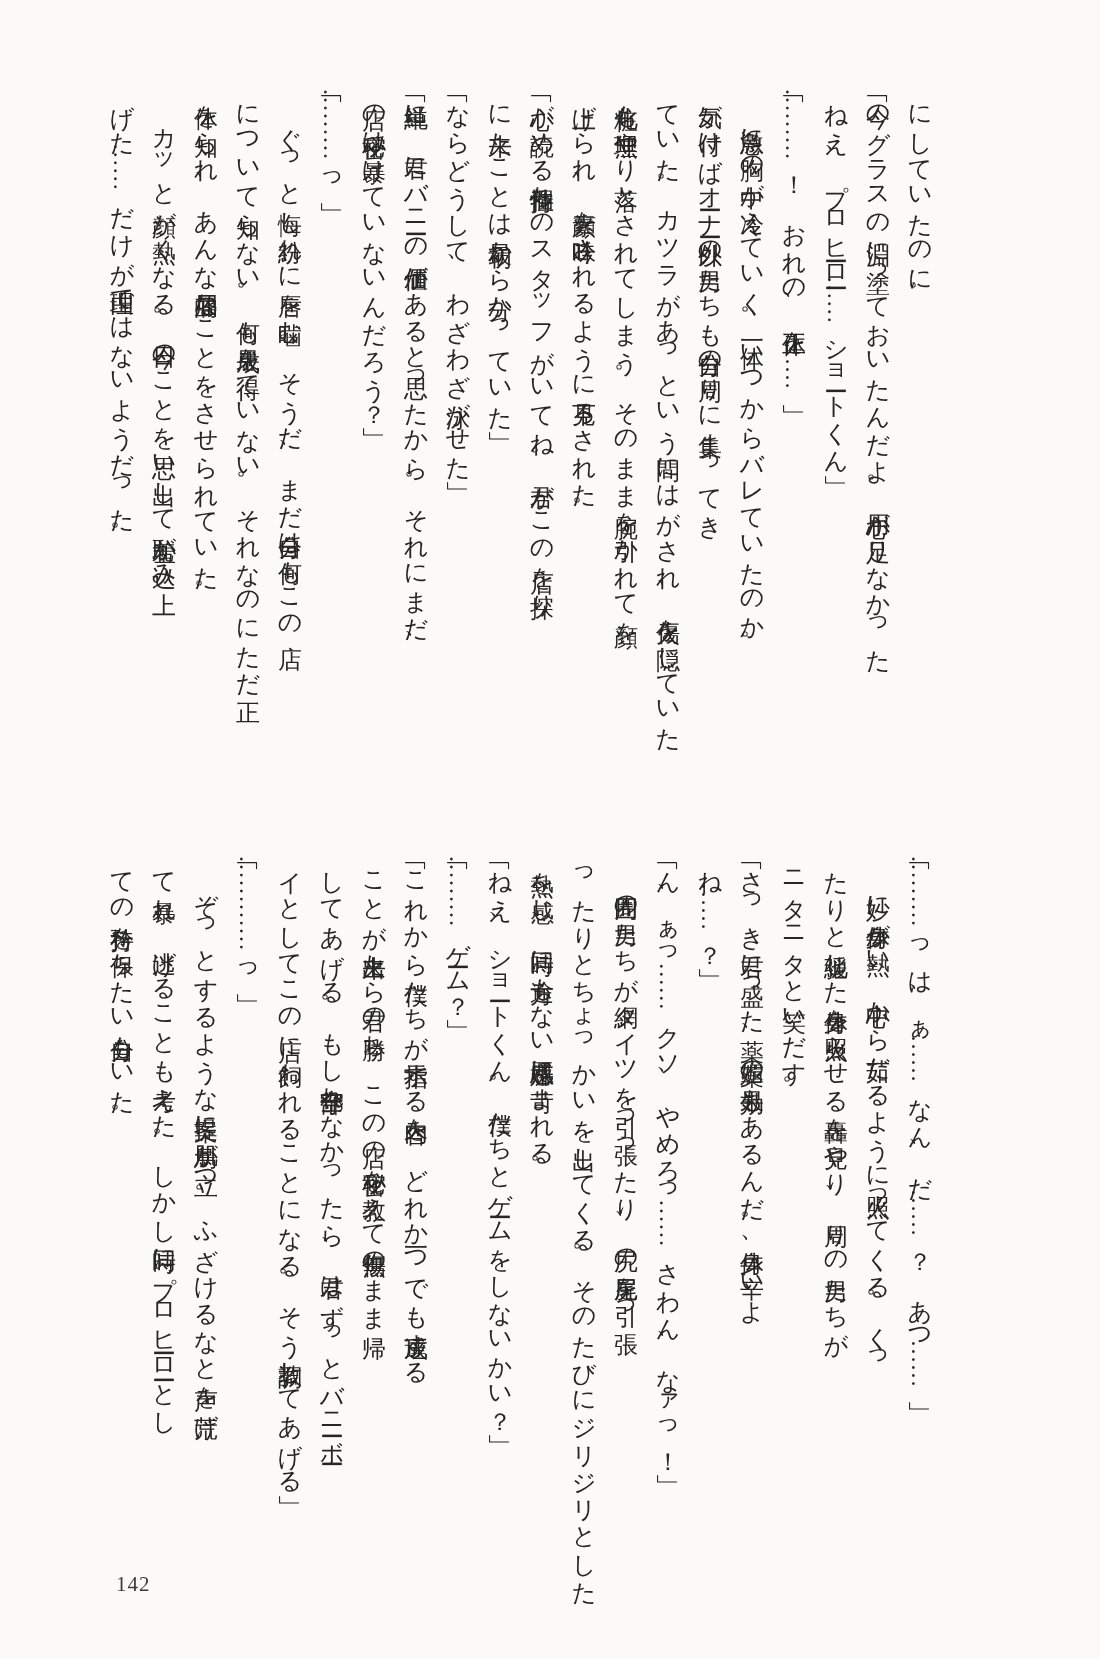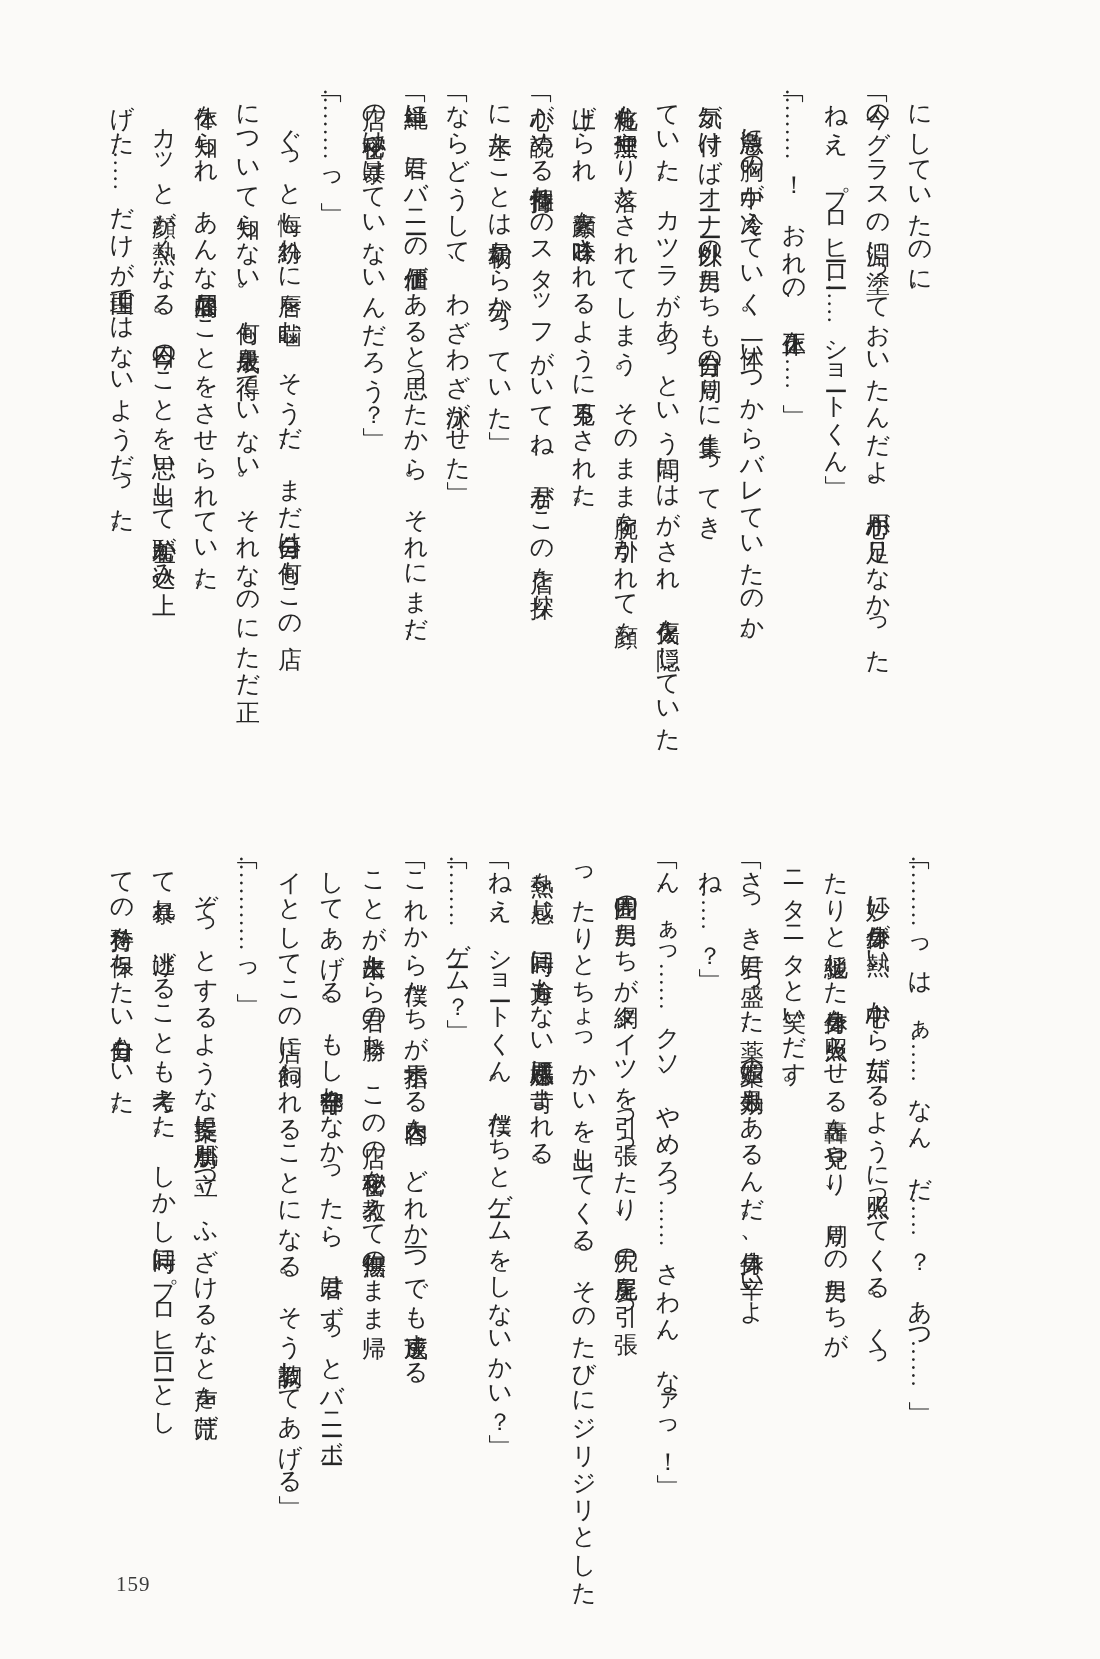--- a/index.html
+++ b/index.html
@@ -88,14 +88,14 @@
       <div class="col">「………ゲーム？」</div>
       <div class="col">「これから僕たちが指示する内容を、どれか一つでも達成する</div>
       <div class="col">ことが出来たら君の勝ち。この店の秘密を教えて無傷のまま帰</div>
       <div class="col">してあげる。もし全部守れなかったら、君はずっとバニーボー</div>
       <div class="col">イとしてこの店に飼われることになる。そう調教してあげる」</div>
       <div class="col">「…………っ」</div>
       <div class="col">　ぞっとするような提案に鳥肌が立つ。ふざけるなと声を荒げ</div>
       <div class="col">て暴れ、逃げることも考えた。しかし同時にプロヒーローとし</div>
       <div class="col">ての矜持を保ちたい自分もいた。</div>
     </section>
-  <div class="page-number">159</div>
+  <div class="page-number">142</div>
 </div>
 
 </body></html>

